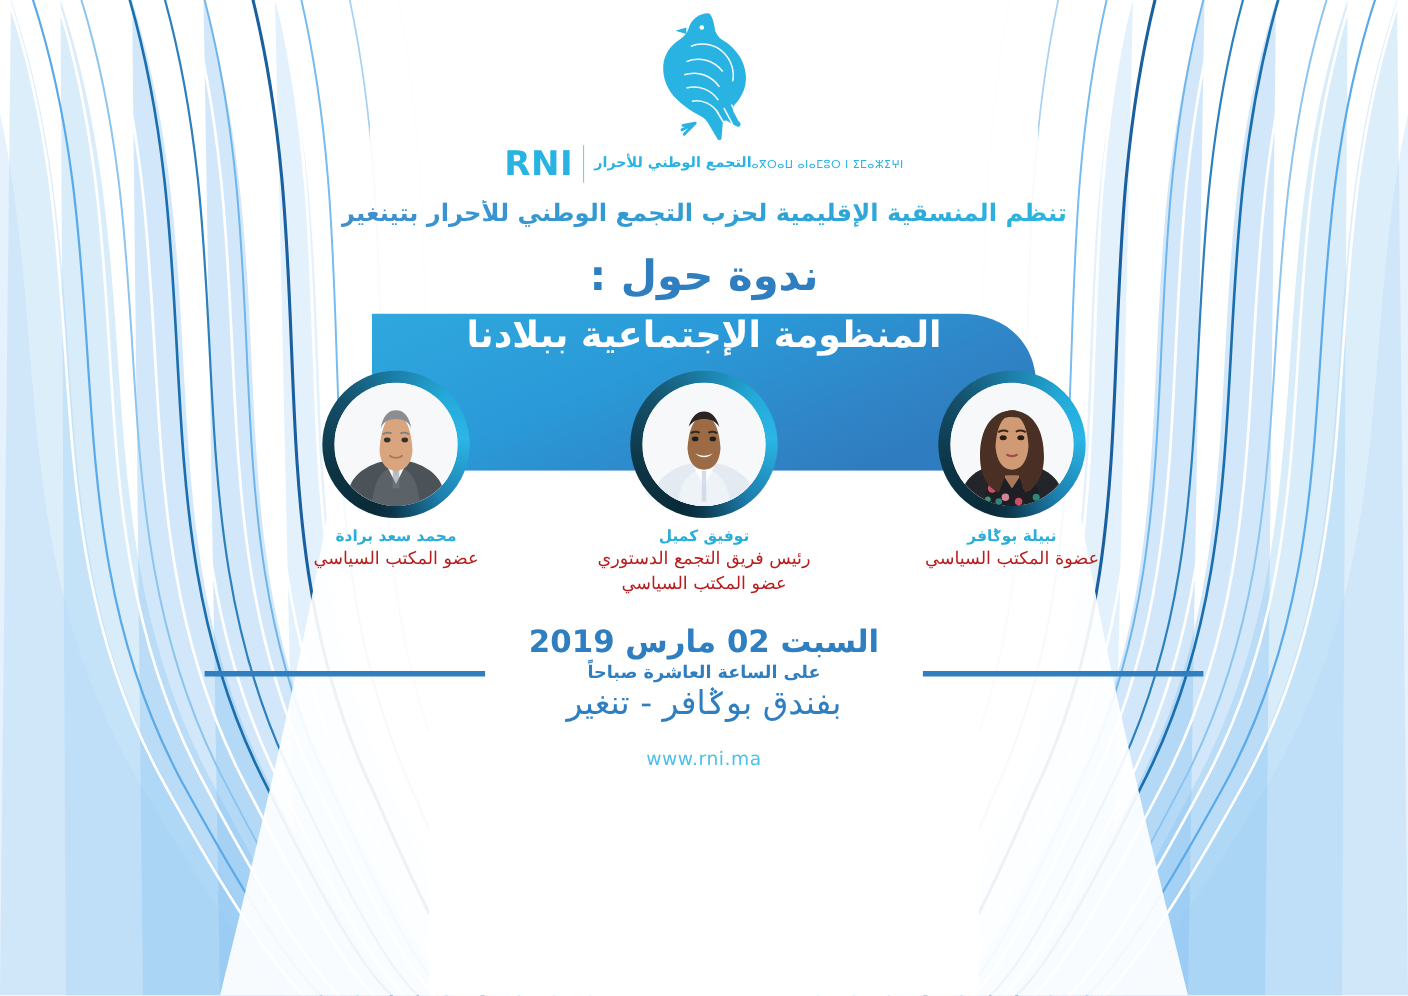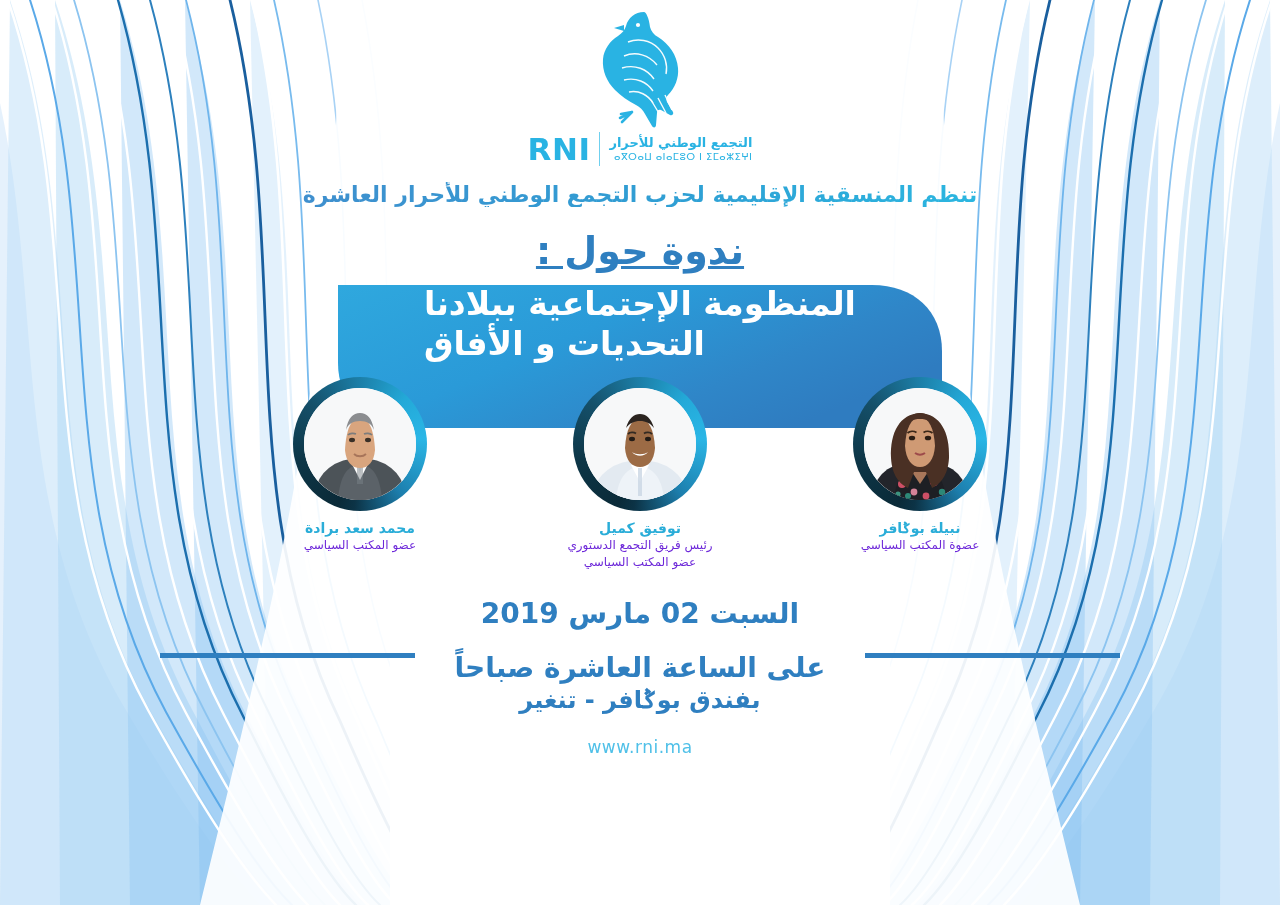--- a/index.html
+++ b/index.html
@@ -19,37 +19,36 @@
 
   
   .logo-wrap{margin-top:8px;display:flex;flex-direction:column;align-items:center;}
   .bird{width:104px;height:120px;display:block;}
   .logo-lockup{display:flex;align-items:center;gap:9px;margin-top:4px;}
   .logo-rni{
     font-family:"DejaVu Sans","Liberation Sans",sans-serif;
     font-weight:bold;font-size:31px;letter-spacing:.5px;color:#29b3e3;line-height:1;
   }
   .logo-div{width:1px;height:34px;background:#6fd0ef;}
-  .logo-ar-block{display:flex;flex-direction:column;align-items:flex-end;line-height:1.15;}
+  .logo-ar-block{display:flex;flex-direction:row;align-items:flex-end;line-height:1.15;}
   .logo-ar{font-size:13px;color:#29b3e3;direction:rtl;font-weight:bold;}
   .logo-tif{font-size:10px;color:#29b3e3;letter-spacing:.4px;text-align:center;}
 
   
   .org-line{
     margin-top:16px;direction:rtl;font-size:22px;font-weight:bold;
     background:linear-gradient(to left,#2bb6e0 0%,#2f9fd4 45%,#3f8fce 100%);
     -webkit-background-clip:text;background-clip:text;color:transparent;
     -webkit-text-fill-color:transparent;white-space:nowrap;
   }
 
   
   .seminar-label{
     margin-top:22px;direction:rtl;font-size:38px;font-weight:bold;color:#2f7fc0;
     letter-spacing:.5px;
-    text-decoration:underline;
   }
 
   
   .banner{
     position:relative;margin-top:12px;width:604px;height:143px;
     display:flex;flex-direction:column;align-items:center;justify-content:center;
   }
   .banner-shape{position:absolute;inset:0;width:604px;height:143px;}
   .banner-text{
     position:relative;z-index:2;direction:rtl;text-align:left;color:#ffffff;
@@ -78,35 +77,35 @@
   .ring-inner{
     width:112px;height:112px;border-radius:50%;overflow:hidden;background:#ffffff;
     position:relative;
   }
   .portrait{width:112px;height:112px;display:block;}
   .sp-name{
     margin-top:9px;direction:rtl;font-size:14px;font-weight:bold;color:#2aadd8;
     text-align:right;line-height:1.25;
   }
   .sp-role{
-    direction:rtl;font-size:12px;color:#6d28d9;text-align:center;line-height:1.3;
+    direction:rtl;font-size:16px;color:#b91c1c;text-align:center;line-height:1.3;
     margin-top:1px;
   }
 
   
   .date-row{
     margin-top:26px;width:1080px;display:flex;align-items:center;justify-content:center;gap:4px;
   }
   .rule{height:5px;background:#2f7fc0;flex:0 0 auto;width:255px;}
   .rule.left{margin-right:36px;}
   .rule.right{margin-left:36px;}
   .date-block{direction:rtl;text-align:center;white-space:nowrap;}
   .date-l1{font-size:28px;font-weight:bold;color:#2f7fc0;line-height:1.2;}
-  .date-l2{font-size:28px;font-weight:bold;color:#2f7fc0;line-height:1.25;margin-top:20px;}
-  .date-l3{font-size:24px;font-weight:bold;color:#2f7fc0;line-height:1.25;}
+  .date-l2{font-size:16px;font-weight:bold;color:#2f7fc0;line-height:1.25;}
+  .date-l3{font-size:30px;font-weight:normal;color:#2f7fc0;line-height:1.25;}
 
   
   .site{
     margin-top:22px;font-size:17px;color:#4fc0e8;letter-spacing:.5px;
     font-family:"DejaVu Sans","Liberation Sans",sans-serif;
   }
 </style>
 </head>
 <body>
 
@@ -217,39 +216,38 @@
     <div class="logo-lockup">
       <div class="logo-rni">RNI</div>
       <div class="logo-div"></div>
       <div class="logo-ar-block">
         <div class="logo-ar">التجمع الوطني للأحرار</div>
         <div class="logo-tif">ⴰⴳⵔⴰⵡ ⴰⵏⴰⵎⵓⵔ ⵏ ⵉⵎⴰⵣⵉⵖⵏ</div>
       </div>
     </div>
   </div>
 
-  <div class="org-line">تنظم المنسقية الإقليمية لحزب التجمع الوطني للأحرار العاشرة</div>
+  <div class="org-line">تنظم المنسقية الإقليمية لحزب التجمع الوطني للأحرار بتينغير</div>
 
   <div class="seminar-label">ندوة حول :</div>
 
   <div class="banner">
     <svg class="banner-shape" viewBox="0 0 604 143" preserveAspectRatio="none" xmlns="http://www.w3.org/2000/svg">
       <defs>
         <linearGradient id="bnGrad" x1="0" y1="0" x2="1" y2="0.55">
           <stop offset="0" stop-color="#2fa8de"></stop>
           <stop offset="0.45" stop-color="#2a9ad8"></stop>
           <stop offset="0.78" stop-color="#2f86c8"></stop>
           <stop offset="1" stop-color="#2f7cc0"></stop>
         </linearGradient>
       </defs>
       <path d="M0,0 H534 C 576,0 604,26 604,66 V143 H70 C 28,143 0,117 0,78 Z" fill="url(#bnGrad)"></path>
     </svg>
     <div class="banner-text">
       <span class="banner-l1">المنظومة الإجتماعية ببلادنا</span>
-      <span class="banner-l2">التحديات و الأفاق</span>
     </div>
   </div>
 
 
   <div class="speakers">
 
     <div class="speaker">
       <div class="ring">
         <div class="ring-inner">
           <svg class="portrait" viewBox="0 0 112 112" xmlns="http://www.w3.org/2000/svg">

